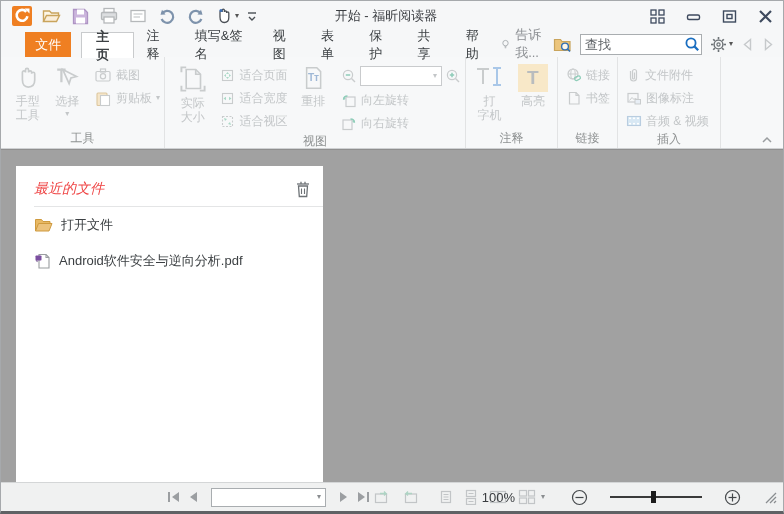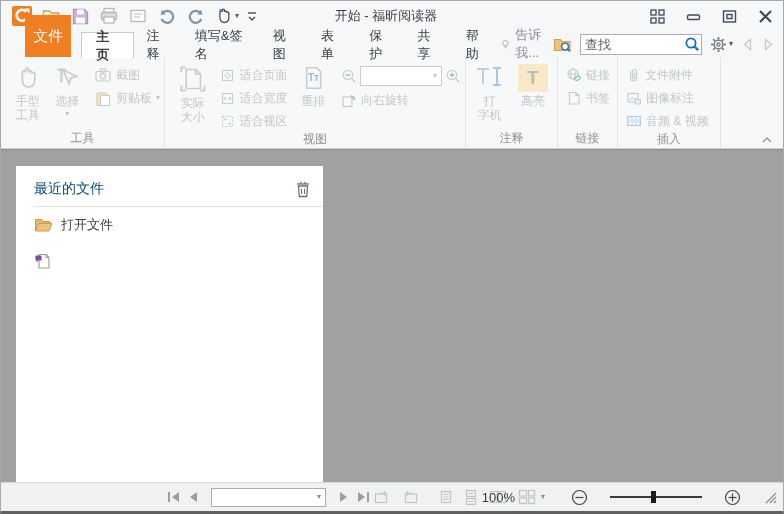--- a/index.html
+++ b/index.html
@@ -12,21 +12,21 @@
   .qat { display:flex; align-items:center; gap:7px; padding-left:10px; }
   .qat .qbtn { width:22px; height:22px; display:flex; align-items:center; justify-content:center; }
   .qat .withcaret { display:flex; align-items:center; gap:1px; }
   .caret-sm { font-size:8px; color:#555; line-height:1; }
   .win-title { position:absolute; left:0; right:12px; text-align:center; font-size:13px; color:#3a3d41; pointer-events:none; }
   .win-controls { margin-left:auto; display:flex; align-items:center; height:100%; }
   .win-controls .wbtn { width:36px; height:100%; display:flex; align-items:center; justify-content:center; }
 
   
   .tabrow { height:26px; display:flex; align-items:flex-end; background:#f6f7f8; flex:0 0 auto; position:relative; z-index:2; }
-  .tab-file { margin-left:24px; width:54px; height:42px; background:#EF7F22; color:#fff; display:flex; align-items:center; justify-content:center; font-size:15px; }
+  .tab-file { margin-left:24px; width:54px; height:25px; background:#EF7F22; color:#fff; display:flex; align-items:center; justify-content:center; font-size:13px; }
   .tab { padding:0 13px; height:25px; display:flex; align-items:center; font-size:13px; color:#3c4043;margin-top:42px; }
   .tab.active { background:#fff; border:1px solid #c9cbcd; border-bottom:none; height:26px; margin-bottom:-1px; margin-left:10px; font-weight:bold; padding:0 14px; }
   .tabrow-right { margin-left:auto; display:flex; align-items:center; gap:8px; padding-right:8px; height:100%; }
   .tellme { display:flex; align-items:center; gap:5px; color:#8c8f93; font-size:13px; }
   .searchbox { width:122px; height:21px; background:#fff; border:1px solid #a9adb0; display:flex; align-items:center; }
   .searchbox input { flex:1; border:none; outline:none; font-size:13px; padding:0 4px; color:#0f766e; min-width:0; background:transparent; font-family:inherit; }
   .searchbox input::placeholder { color:#5f6367; }
   .gearwrap { display:flex; align-items:center; gap:2px; }
 
   
@@ -42,21 +42,21 @@
   .zoomrow { display:flex; align-items:center; gap:3px; height:22px; }
   .zoombox { width:82px; height:20px; background:#fff; border:1px solid #c9cbcd; display:flex; align-items:center; }
   .zoombox input { flex:1; border:none; outline:none; min-width:0; background:transparent; font-family:inherit; }
   .hl-swatch { width:30px; height:28px; background:#F8E8C8; display:flex; align-items:center; justify-content:center; color:#b9bcbe; font-size:19px; font-weight:bold; }
   .collapse-spacer { flex:1; display:flex; align-items:flex-end; justify-content:flex-end; padding:0 10px 4px 0; }
 
   
   .content { flex:1; background:#a1a1a1; position:relative; border-top:1px solid #8f8f8f; }
   .panel { position:absolute; left:15px; top:16px; width:307px; bottom:0; background:#ffffff; }
   .panel-header { display:flex; align-items:center; justify-content:space-between; padding:14px 12px 8px 18px; }
-  .panel-title { font-size:14px; color:#0c4a6e; }
+  .panel-title { font-size:14px; color:#ef4444;font-style:italic; }
   .panel-divider { border-top:1px solid #e4e5e6; margin:0 0 0 18px; }
   .panel-item { display:flex; align-items:center; gap:8px; padding:9px 12px 9px 18px; font-size:13px; color:#3c4043; }
   .panel-item:first-of-type { margin-top:6px; }
 
   
   .statusbar { height:29px; background:#f0f1f1; border-top:1px solid #d4d6d7; display:flex; align-items:center; flex:0 0 auto; position:relative; }
   .nav-cluster { position:absolute; left:165px; display:flex; align-items:center; gap:6px; }
   .pagebox { width:115px; height:19px; background:#fff; border:1px solid #a9adb0; display:flex; align-items:center; margin:0 6px; }
   .pagebox input { flex:1; border:none; outline:none; min-width:0; background:transparent; font-family:inherit; }
   .caret-gray { font-size:8px; color:#8a8d90; line-height:1; padding:0 4px; }
@@ -338,20 +338,28 @@
             </div>
             <svg width="16" height="16" viewBox="0 0 16 16">
                 <circle cx="7" cy="7" r="4.6" fill="none" stroke="#c9cccd" stroke-width="1.2"></circle>
                 <line x1="10.5" y1="10.5" x2="14" y2="14" stroke="#c9cccd" stroke-width="1.4"></line>
                 <line x1="4.8" y1="7" x2="9.2" y2="7" stroke="#8fcdb9" stroke-width="1.5"></line>
                 <line x1="7" y1="4.8" x2="7" y2="9.2" stroke="#8fcdb9" stroke-width="1.5"></line>
               </svg>
           </div>
           <div class="smallbtn">
             <svg width="16" height="15" viewBox="0 0 16 15">
+                <rect x="5" y="4" width="9" height="9.5" fill="none" stroke="#c9cccd" stroke-width="1.2"></rect>
+                <path d="M6.5 3 A4 4 0 0 0 2.5 6.5" fill="none" stroke="#8fcdb9" stroke-width="1.4"></path>
+                <path d="M2 4.5 l0.5 2.6 2.4-1.3 z" fill="#8fcdb9"></path>
+              </svg>
+            <span>向左旋转</span>
+          </div>
+          <div class="smallbtn">
+            <svg width="16" height="15" viewBox="0 0 16 15">
                 <rect x="2" y="4" width="9" height="9.5" fill="none" stroke="#c9cccd" stroke-width="1.2"></rect>
                 <path d="M9.5 3 A4 4 0 0 1 13.5 6.5" fill="none" stroke="#8fcdb9" stroke-width="1.4"></path>
                 <path d="M14 4.5 l-0.5 2.6 -2.4-1.3 z" fill="#8fcdb9"></path>
               </svg>
             <span>向右旋转</span>
           </div>
         </div>
       </div>
       <div class="rgroup-label">视图</div>
     </div>
@@ -469,20 +477,21 @@
           </svg>
         <span>打开文件</span>
       </div>
       <div class="panel-item">
         <svg width="17" height="18" viewBox="0 0 17 18">
             <path d="M5 2.5 h7 l3 3 V16 H5 z" fill="#fff" stroke="#9a9da0" stroke-width="1.1"></path>
             <path d="M12 2.5 v3 h3" fill="none" stroke="#9a9da0" stroke-width="1.1"></path>
             <rect x="1.5" y="3.5" width="6" height="5" rx="0.8" fill="#7B4EA0"></rect>
             <path d="M1.5 8.5 l2 1.8 v-1.8 z" fill="#5e3a7e"></path>
           </svg>
+        <span>Android软件安全与逆向分析.pdf</span>
       </div>
     </div>
   </div>
 
   <div class="statusbar">
     <div class="nav-cluster">
       <svg width="15" height="14" viewBox="0 0 15 14">
           <rect x="2" y="2" width="2" height="10" fill="#9b9ea1"></rect>
           <path d="M13 2 L6 7 L13 12 z" fill="#9b9ea1"></path>
         </svg>

